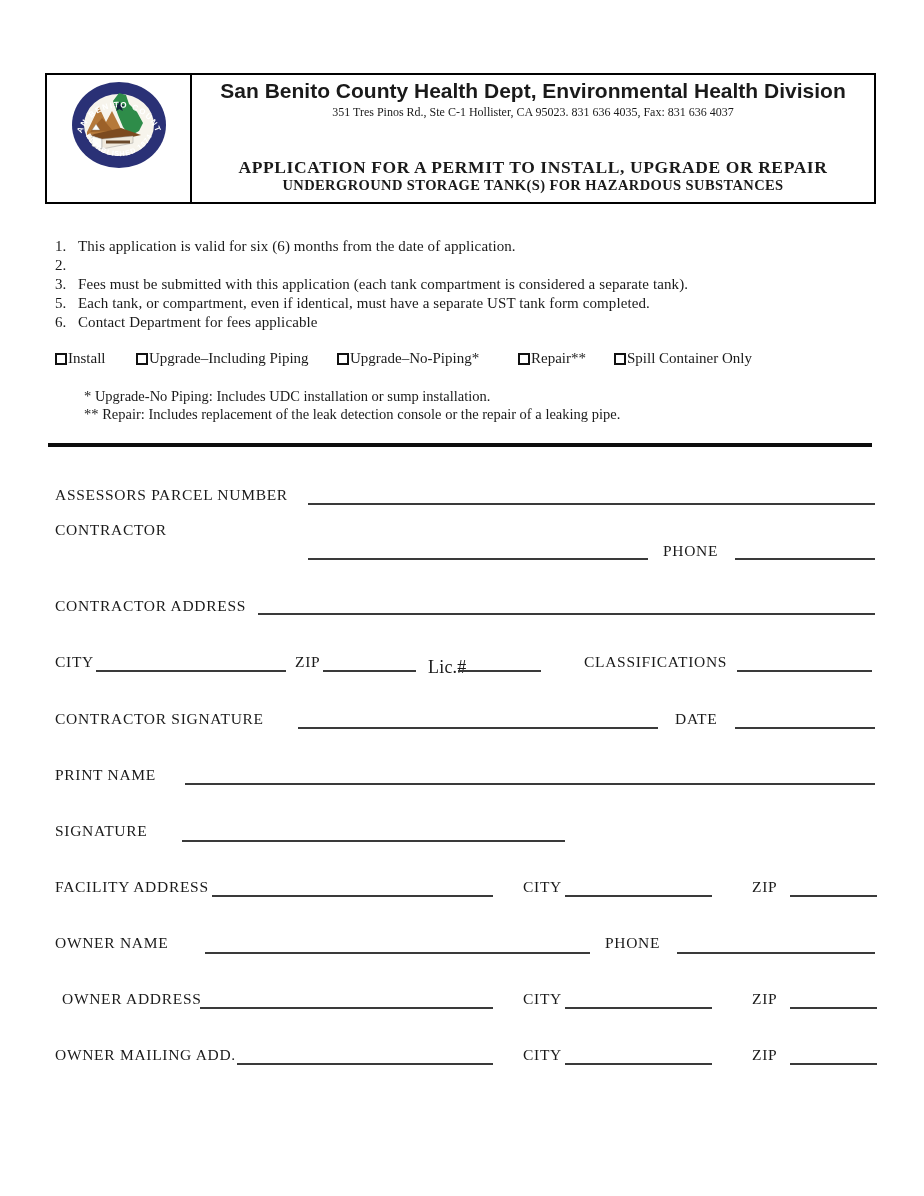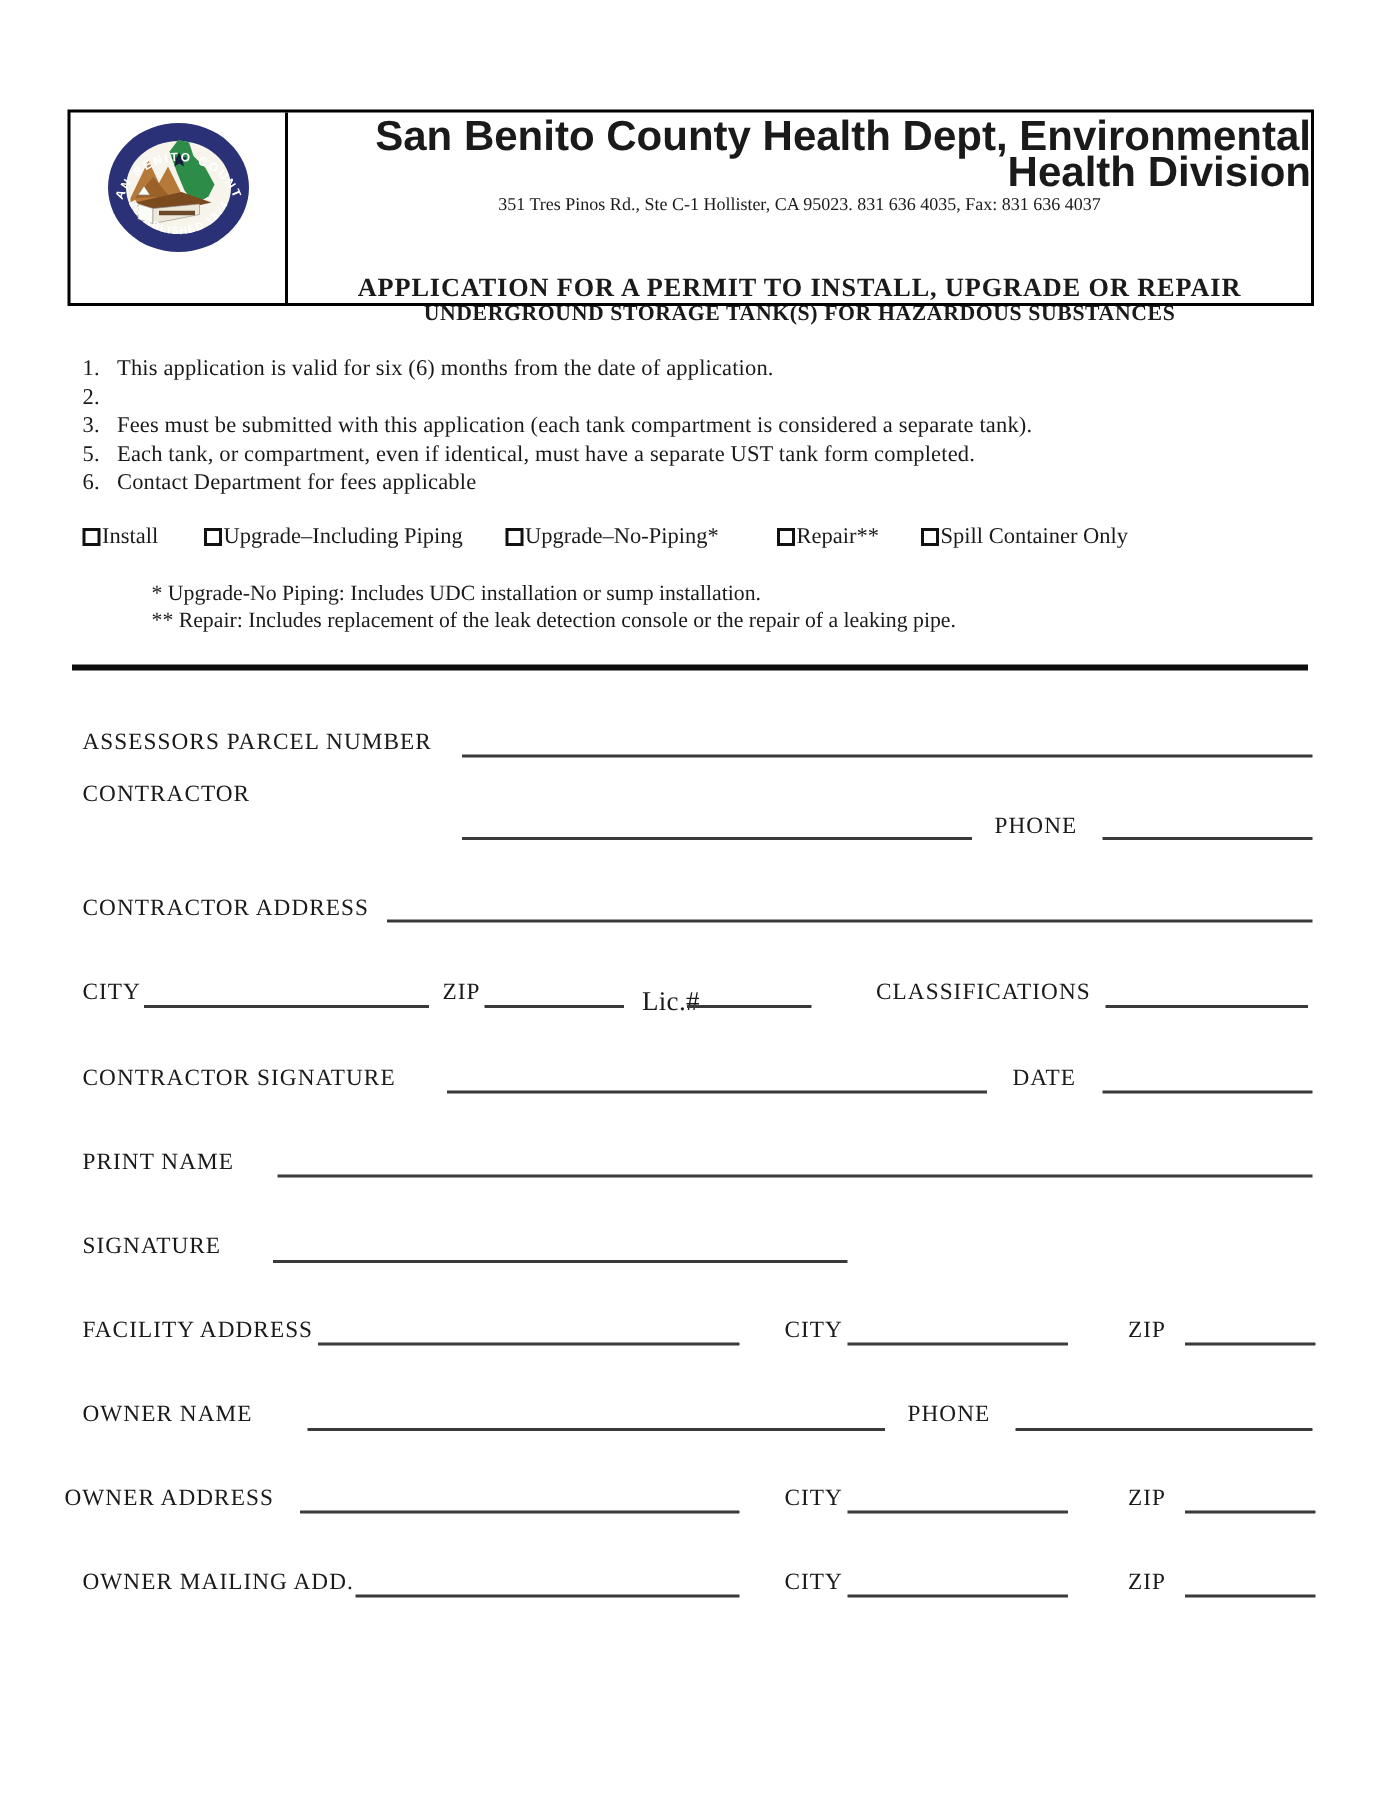--- a/index.html
+++ b/index.html
@@ -12,35 +12,35 @@
   }
   *{box-sizing:border-box;margin:0;padding:0;}
   html,body{background:#ffffff;}
   body{font-family:"Liberation Serif","DejaVu Serif",serif;color:var(--ink);}
   .page{position:relative;width:924px;height:1196px;background:#fff;overflow:hidden;}
 
   
   .hdr-box{position:absolute;left:45px;top:73px;width:831px;height:131px;border:2px solid #000;display:flex;}
   .hdr-logo-cell{width:145px;border-right:2px solid #000;display:flex;align-items:flex-start;justify-content:center;padding-top:5px;}
   .hdr-text-cell{flex:1;text-align:center;padding-top:4px;}
-  .org-title{font-family:"Liberation Sans","DejaVu Sans",sans-serif;font-weight:bold;font-size:28px;line-height:24px;text-align:right;}
+  .org-title{font-family:"Liberation Sans","DejaVu Sans",sans-serif;font-weight:bold;font-size:21px;line-height:24px;}
   .org-addr{font-weight:normal;font-size:12px;line-height:18px;}
   .app-title1{font-weight:bold;font-size:17.5px;letter-spacing:0.6px;margin-top:36px;line-height:20px;}
   .app-title2{font-weight:bold;font-size:14.5px;letter-spacing:0.4px;line-height:17px;}
 
   
   .instr{position:absolute;left:55px;top:237px;width:810px;font-size:15px;line-height:19px;letter-spacing:0.1px;}
   .instr-row{display:flex;}
   .instr-num{width:23px;flex:none;}
 
   
   .cb-item{position:absolute;top:350px;font-size:15px;white-space:nowrap;}
   .cb-box{display:inline-block;width:12px;height:12px;border:2px solid #111;background:#fff;vertical-align:-2px;margin-right:1px;}
 
-  .footnote{position:absolute;left:84px;font-size:14.5px;white-space:nowrap;margin-left:17px;}
+  .footnote{position:absolute;left:84px;font-size:14.5px;white-space:nowrap;}
 
   .thick-rule{position:absolute;left:48px;top:443px;width:824px;height:4px;background:#0d0d0d;}
 
   
   .flabel{position:absolute;font-size:15.5px;letter-spacing:0.7px;white-space:nowrap;}
   .flabel.small{font-size:18px;letter-spacing:0.2px;}
   .fline{position:absolute;border-bottom:2px solid var(--line);height:2px;}
 </style>
 </head>
 <body>
@@ -164,21 +164,21 @@
   <div class="flabel" style="left:523px;top:878px;">CITY</div>
   <div class="fline" style="left:565px;top:895px;width:147px;"></div>
   <div class="flabel" style="left:752px;top:878px;">ZIP</div>
   <div class="fline" style="left:790px;top:895px;width:87px;"></div>
 
   <div class="flabel" style="left:55px;top:934px;">OWNER NAME</div>
   <div class="fline" style="left:205px;top:952px;width:385px;"></div>
   <div class="flabel" style="left:605px;top:934px;">PHONE</div>
   <div class="fline" style="left:677px;top:952px;width:198px;"></div>
 
-  <div class="flabel" style="left:43px;top:990px;">OWNER ADDRESS</div>
+  <div class="flabel" style="left:62px;top:990px;">OWNER ADDRESS</div>
   <div class="fline" style="left:200px;top:1007px;width:293px;"></div>
   <div class="flabel" style="left:523px;top:990px;">CITY</div>
   <div class="fline" style="left:565px;top:1007px;width:147px;"></div>
   <div class="flabel" style="left:752px;top:990px;">ZIP</div>
   <div class="fline" style="left:790px;top:1007px;width:87px;"></div>
 
   <div class="flabel" style="left:55px;top:1046px;">OWNER MAILING ADD.</div>
   <div class="fline" style="left:237px;top:1063px;width:256px;"></div>
   <div class="flabel" style="left:523px;top:1046px;">CITY</div>
   <div class="fline" style="left:565px;top:1063px;width:147px;"></div>

